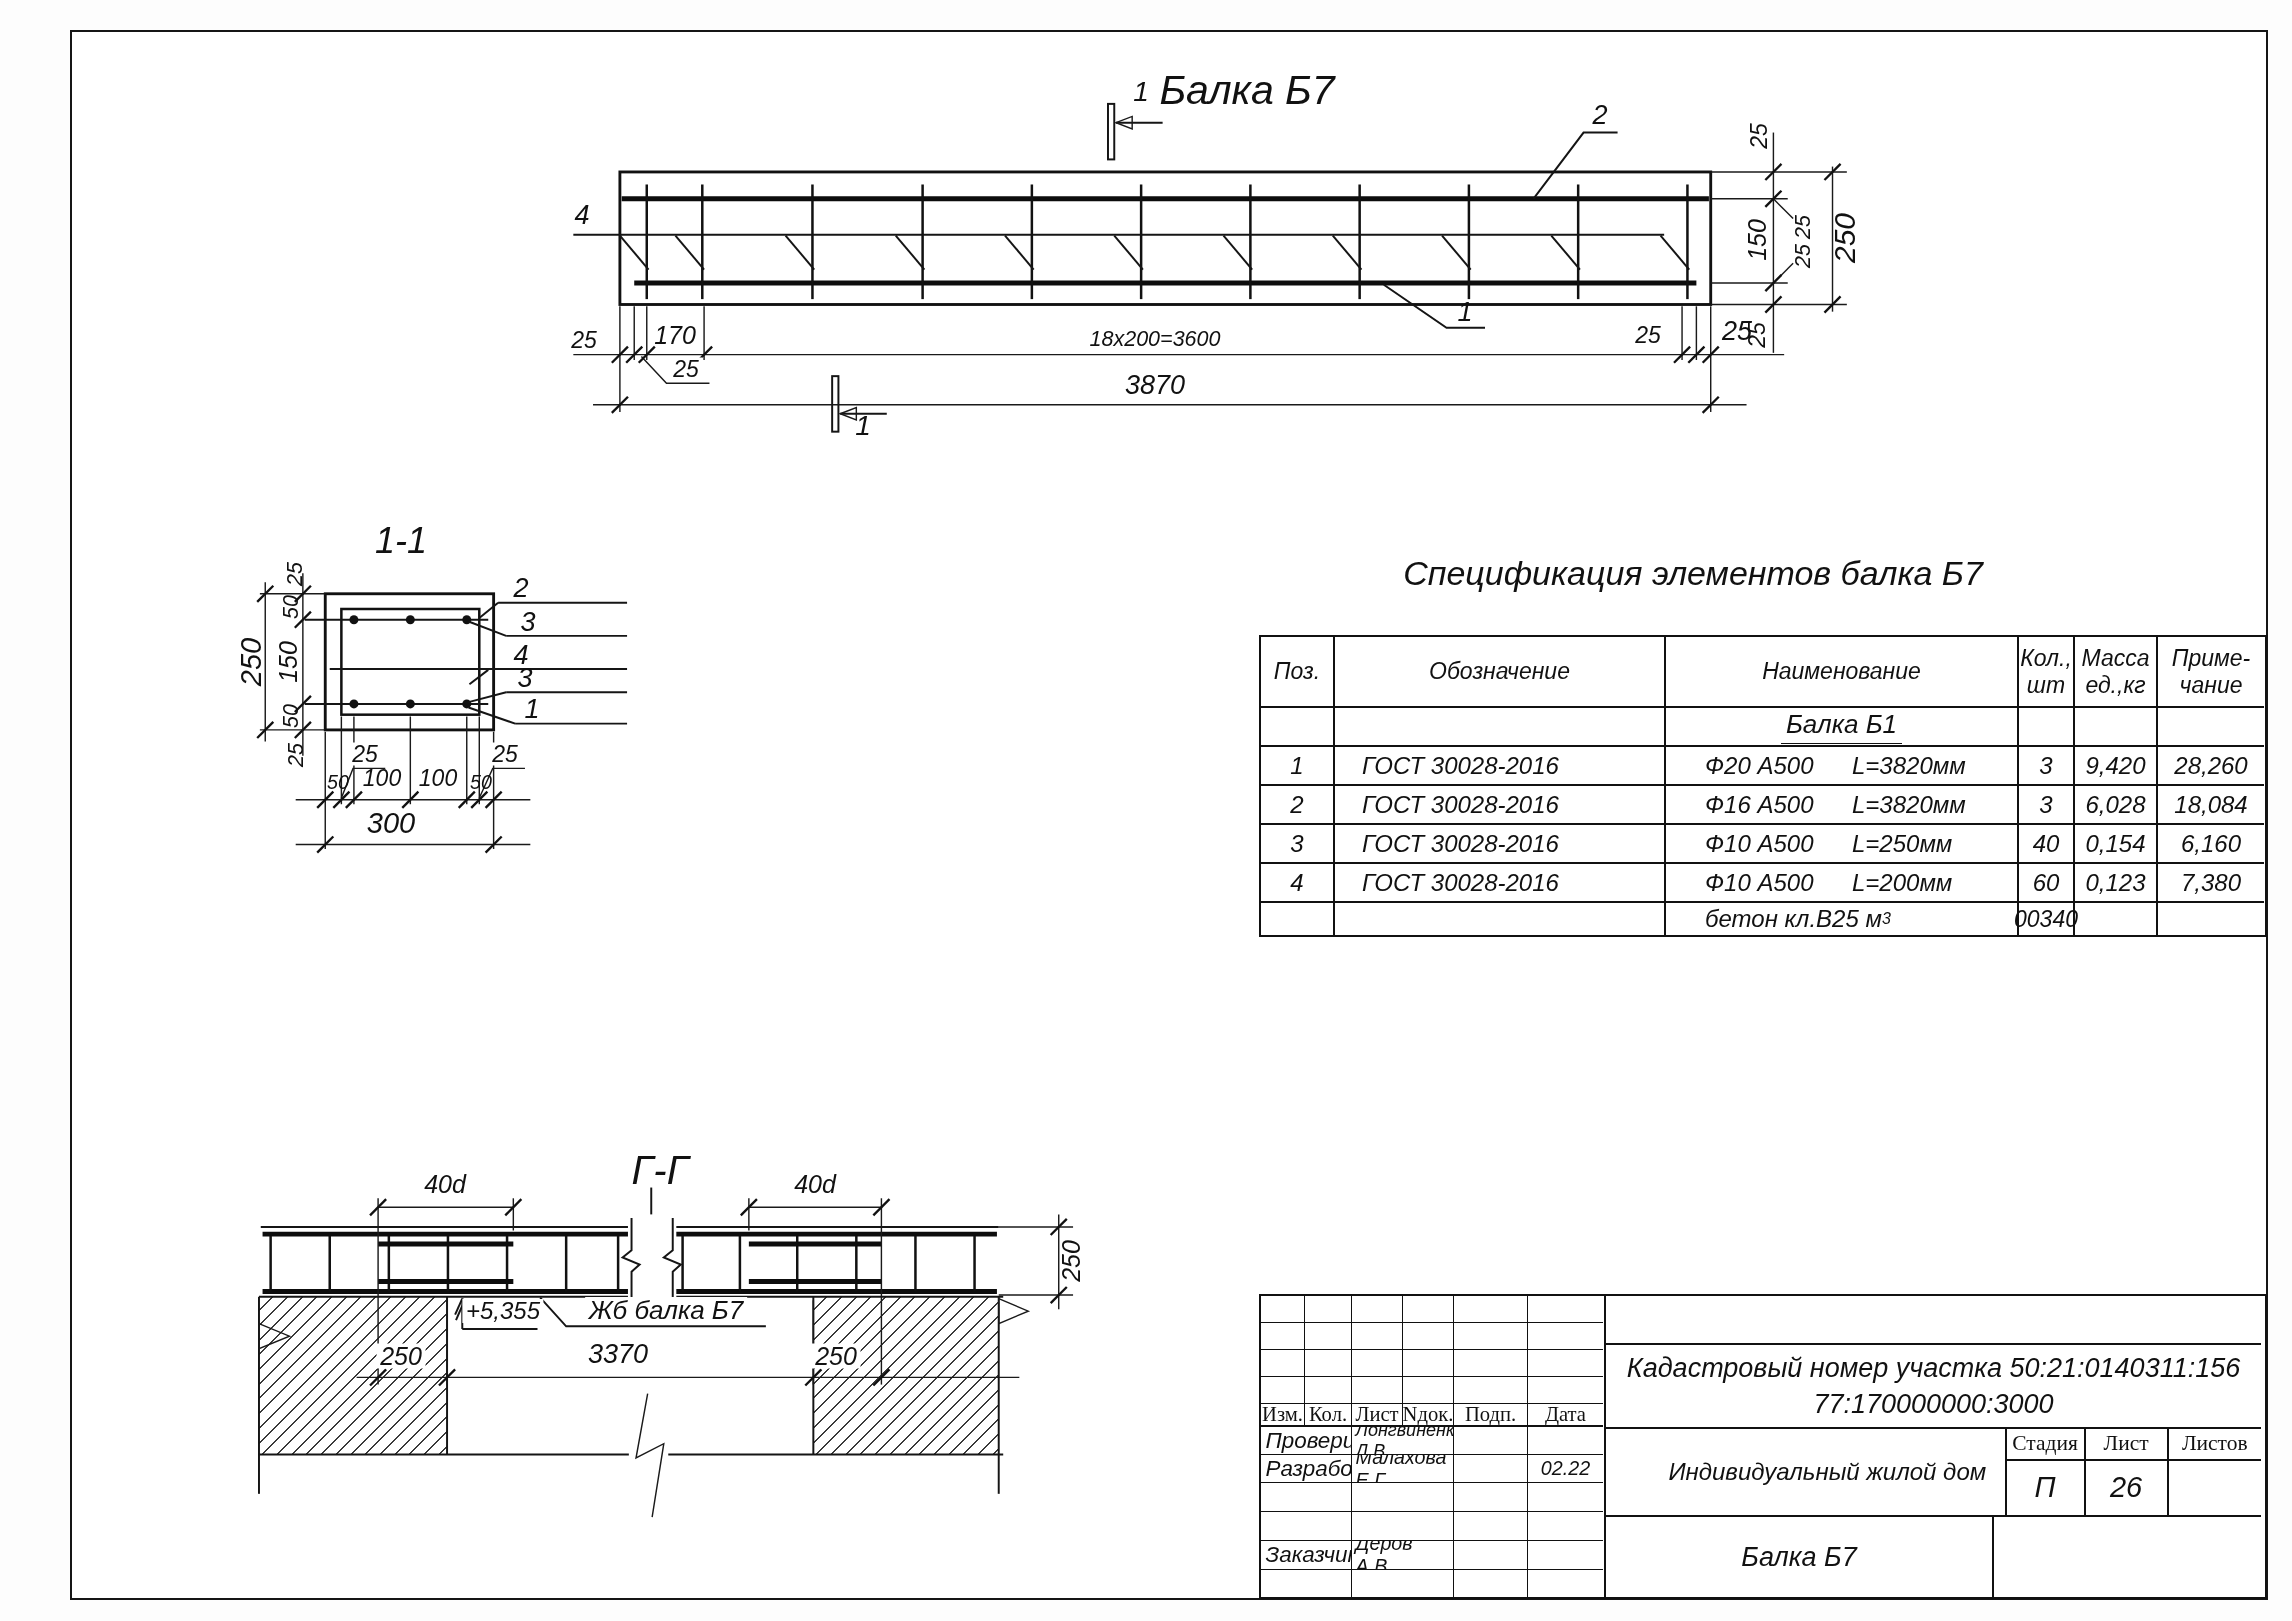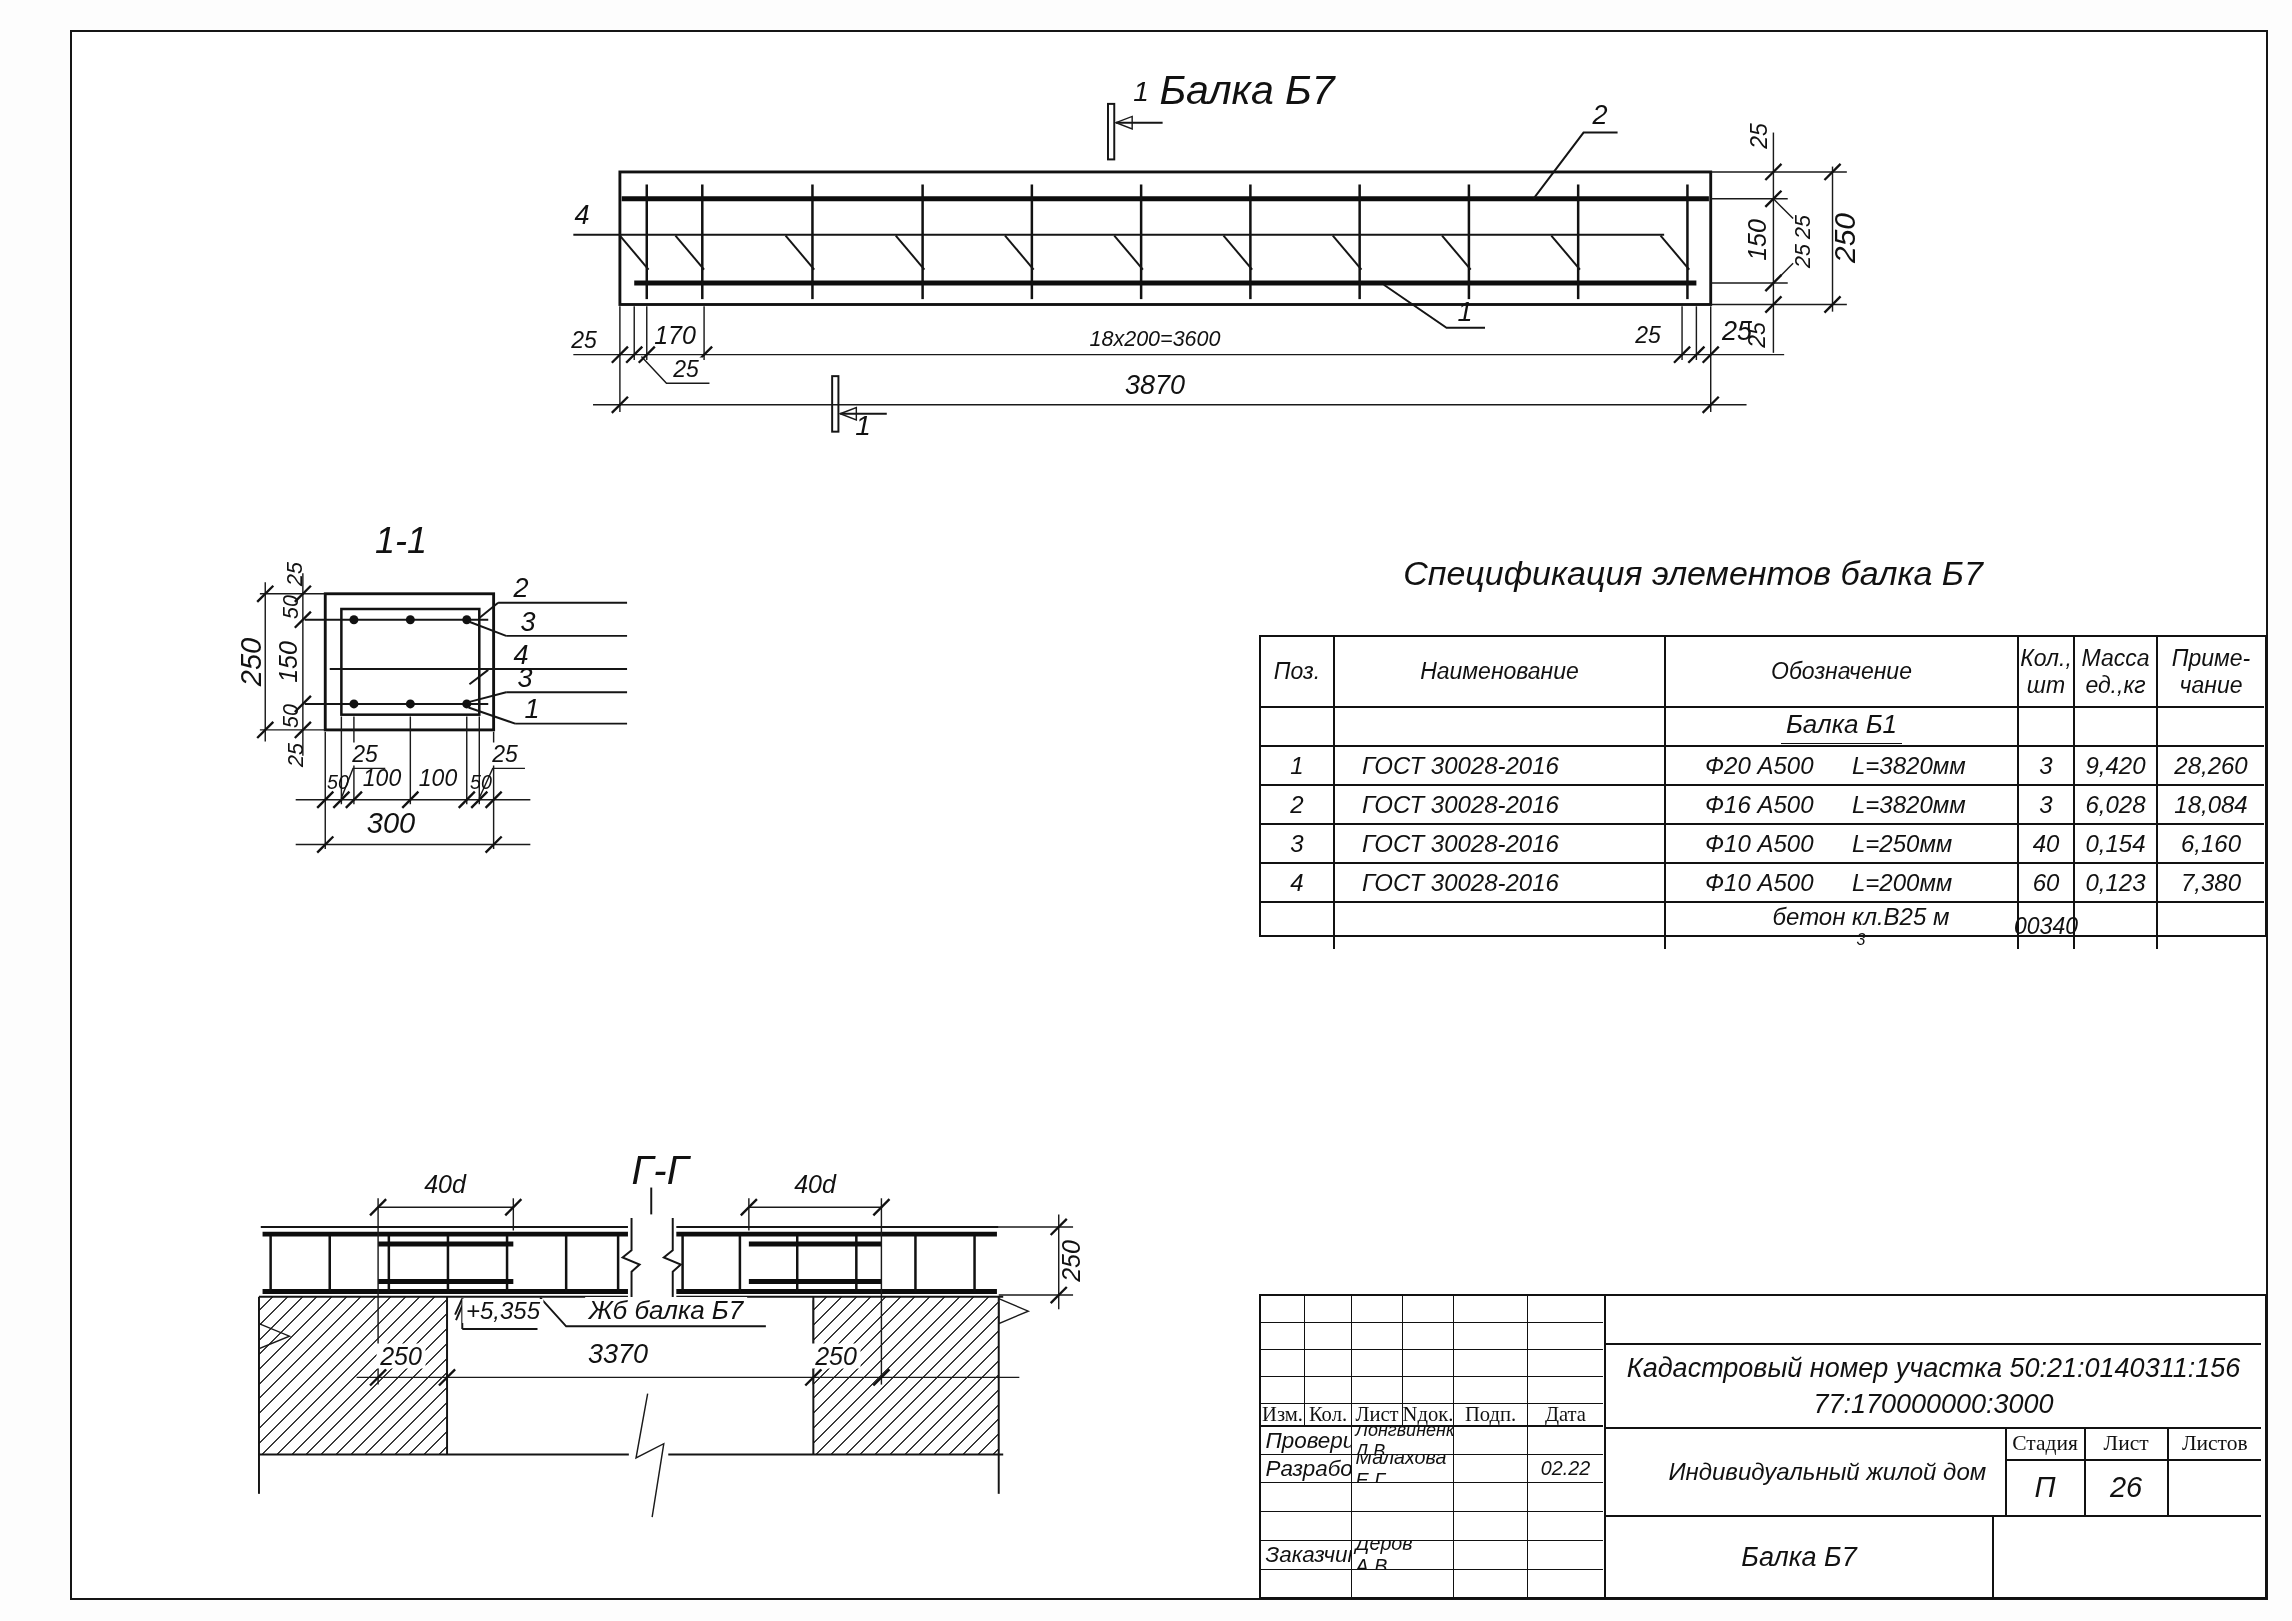--- a/index.html
+++ b/index.html
@@ -21,21 +21,21 @@
   .spec{position:absolute;left:1259px;top:635px;width:1008px;height:302px;border:2.7px solid #111;box-sizing:border-box;background:#fff;
         display:grid;grid-template-columns:74px 331px 353px 56px 83px 106px;grid-template-rows:71px 39px 39px 39px 39px 39px auto;}
   .spec .c{border-right:2.2px solid #111;border-bottom:2.2px solid #111;position:relative;
            display:flex;align-items:center;justify-content:center;font-style:italic;font-size:24px;}
   .spec .c.last{border-right:none;}
   .spec .c.hdr{font-size:23px;flex-direction:column;line-height:1.15;border-bottom:2.7px solid #111;}
   .spec .c.lft{justify-content:flex-start;padding-left:27px;box-sizing:border-box;}
   .spec .c.nm{justify-content:flex-start;padding-left:39px;box-sizing:border-box;}
   .spec .c .len{position:absolute;left:186px;}
   .spec .c.group span{border-bottom:1.8px solid #111;padding:0 5.4px 2.7px;font-size:26px;}
-  .spec .c.bot{border-bottom:none;flex-direction:column;}
+  .spec .c.bot{border-bottom:none;}
   
   .tb{position:absolute;left:1259px;top:1294px;width:1008px;height:305px;border:2.7px solid #111;box-sizing:border-box;background:#fff;display:flex;}
   .tb .left{width:343px;display:grid;grid-template-columns:44px 47px 51px 51px 74px 75px;
             grid-template-rows:27px 27px 27px 27px 23px 28px 28px 29px 29px 29px auto;border-right:2.7px solid #111;}
   .tb .left .g{border-right:1.8px solid #111;border-bottom:1.8px solid #111;display:flex;align-items:center;justify-content:center;overflow:hidden;}
   .tb .left .g.nr{border-right:none;}
   .tb .left .g.nb{border-bottom:none;}
   .tb .left .g.hd{font-family:Liberation Serif, serif;font-size:20.6px;border-bottom:2.7px solid #111;}
   .tb .left .g.role{justify-content:flex-start;padding-left:4.5px;font-style:italic;font-size:22.4px;}
   .tb .left .g.nm2{justify-content:flex-start;padding-left:3.6px;font-style:italic;font-size:18px;}
@@ -340,24 +340,24 @@
   <span class="d bgw" style="left:401px;top:1356px;font-size:25px;">250</span>
   <span class="d bgw" style="left:618px;top:1354px;font-size:27px;">3370</span>
   <span class="d bgw" style="left:836px;top:1356px;font-size:25px;">250</span>
 
   <span class="d" style="left:1693px;top:573px;font-size:34px;">Спецификация элементов балка Б7</span>
   <div class="spec">
     <div class="c hdr">
         <span>Поз.</span>
       </div>
     <div class="c hdr">
+        <span>Обозначение</span>
+      </div>
+    <div class="c hdr">
         <span>Наименование</span>
-      </div>
-    <div class="c hdr">
-        <span>Обозначение</span>
       </div>
     <div class="c hdr">
         <span>Кол.,</span>
         <span>шт</span>
       </div>
     <div class="c hdr">
         <span>Масса</span>
         <span>ед.,кг</span>
       </div>
     <div class="c hdr last">

